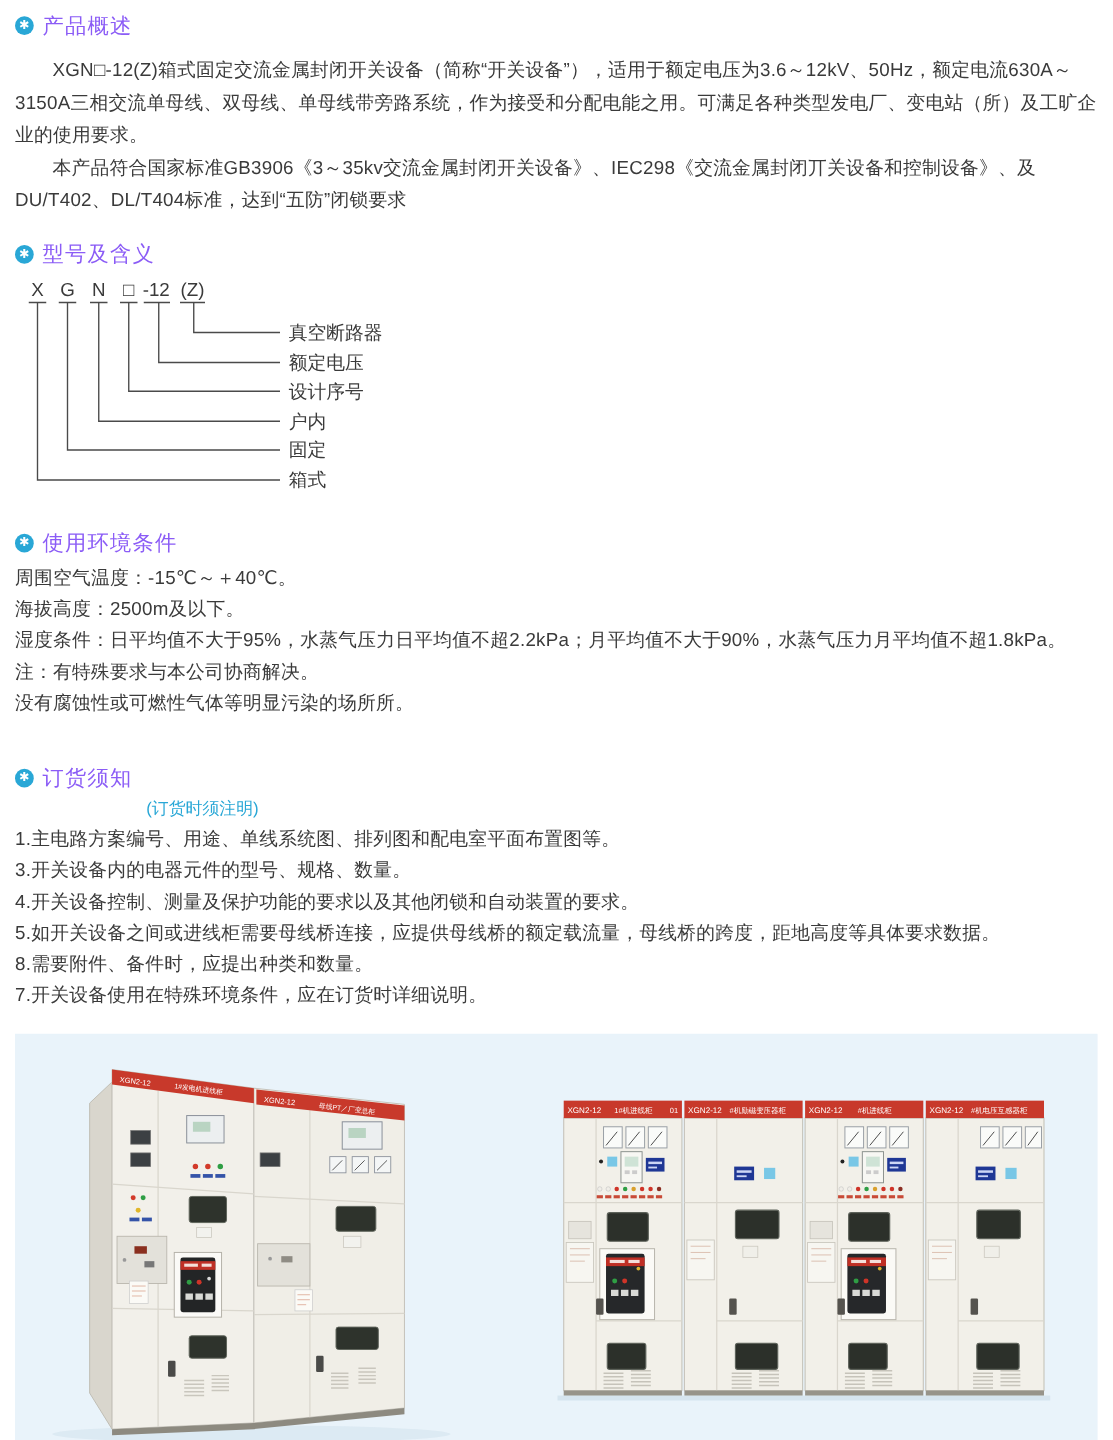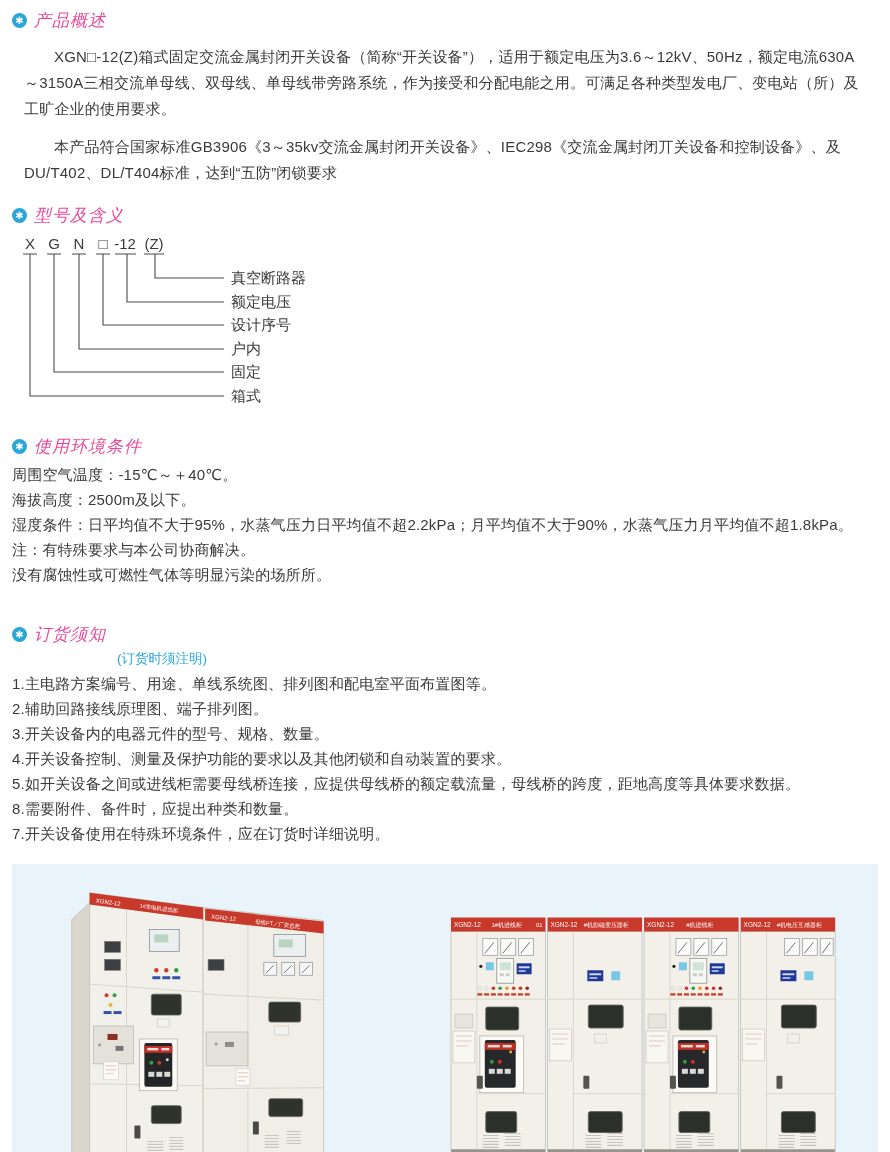--- a/index.html
+++ b/index.html
@@ -2,24 +2,24 @@
 <html><head>
 <meta charset="utf-8">
 <style>
   html,body{margin:0;padding:0;background:#ffffff;}
   body{width:890px;height:1152px;font-family:"Liberation Sans","DejaVu Sans",sans-serif;color:#3a3a3a;overflow:hidden;}
   .page{padding:9px 12px 0 12px;}
 
   .sec-head{display:flex;align-items:center;gap:7px;margin:0;}
   .sec-icon{flex:0 0 auto;width:15px;height:15px;border-radius:50%;background:#29a7d6;color:#fff;
             font-size:10px;line-height:15px;text-align:center;font-weight:bold;}
-  .sec-title{font-size:17px;color:#ec4899;font-weight:normal;margin:0;letter-spacing:1px;font-style:italic;}
+  .sec-title{font-size:17px;color:#8b5cf6;font-weight:normal;margin:0;letter-spacing:1px;}
   .sec-note{font-size:13.5px;color:#29a7d6;margin-left:4px;position:relative;top:1px;margin-top:48px;}
 
-  .para{font-size:15px;line-height:26px;margin:12px;text-indent:2em;letter-spacing:0.2px;}
+  .para{font-size:15px;line-height:26px;margin:0;text-indent:2em;letter-spacing:0.2px;}
   .para.first{margin-top:12px;}
 
   .model-svg{display:block;margin:4px 0 0 0;}
 
   .list{margin-top:4px;}
   .line{font-size:15px;line-height:25px;white-space:nowrap;letter-spacing:0.2px;}
 
   .mt-env{margin-top:24px;}
   .mt-model{margin-top:18px;}
   .mt-order{margin-top:14px;}
@@ -84,21 +84,20 @@
     <div class="line">没有腐蚀性或可燃性气体等明显污染的场所所。</div>
   </div>
 
   <div class="sec-head mt-order">
     <span class="sec-icon">✱</span>
     <h2 class="sec-title">订货须知</h2>
     <span class="sec-note">(订货时须注明)</span>
   </div>
   <div class="list">
     <div class="line">1.主电路方案编号、用途、单线系统图、排列图和配电室平面布置图等。</div>
-    <div class="line">2.辅助回路接线原理图、端子排列图。</div>
     <div class="line">3.开关设备内的电器元件的型号、规格、数量。</div>
     <div class="line">4.开关设备控制、测量及保护功能的要求以及其他闭锁和自动装置的要求。</div>
     <div class="line">5.如开关设备之间或进线柜需要母线桥连接，应提供母线桥的额定载流量，母线桥的跨度，距地高度等具体要求数据。</div>
     <div class="line">8.需要附件、备件时，应提出种类和数量。</div>
     <div class="line">7.开关设备使用在特殊环境条件，应在订货时详细说明。</div>
   </div>
 
   <div class="photo">
     <svg width="866" height="330" viewBox="0 0 870 330">
       <rect x="0" y="0" width="870" height="330" fill="#e9f3fa"></rect>

